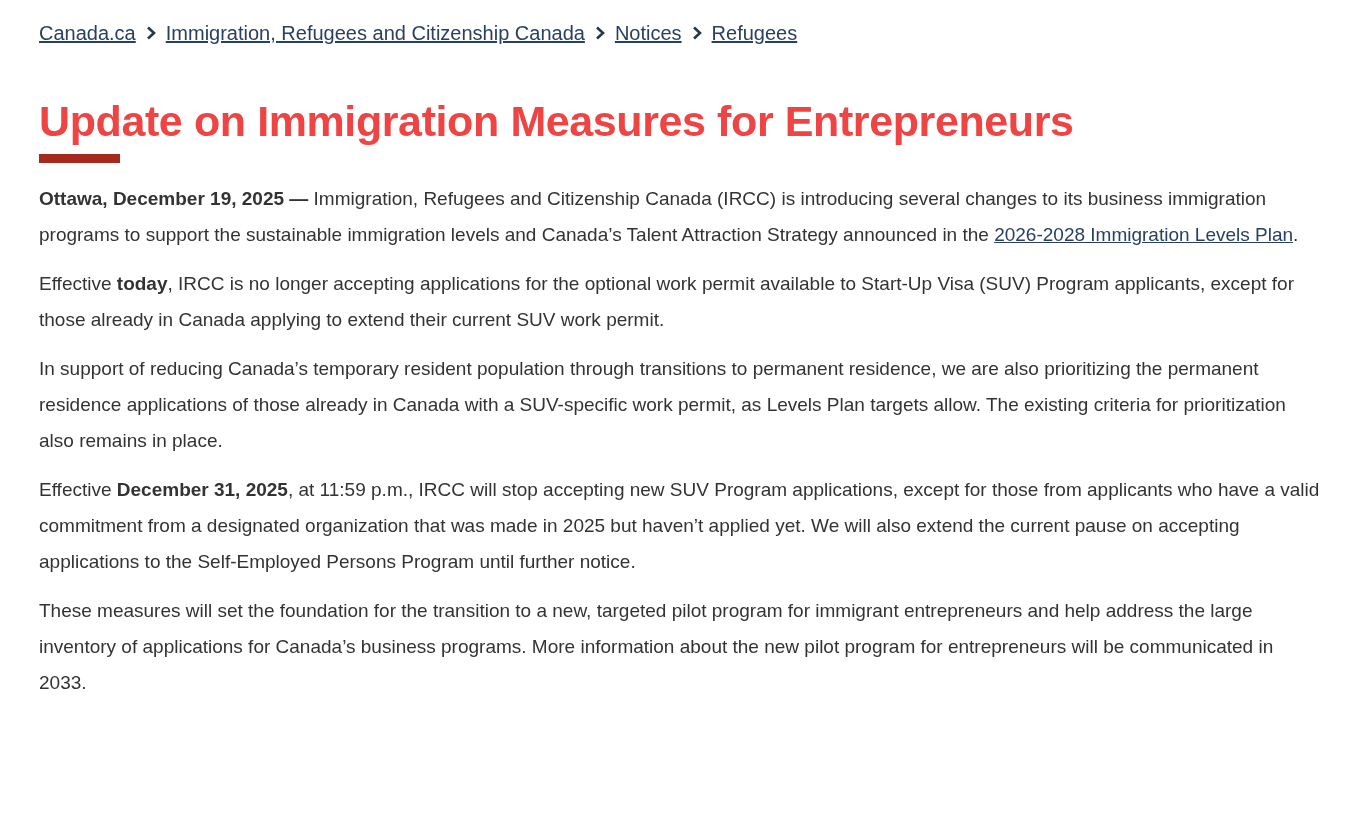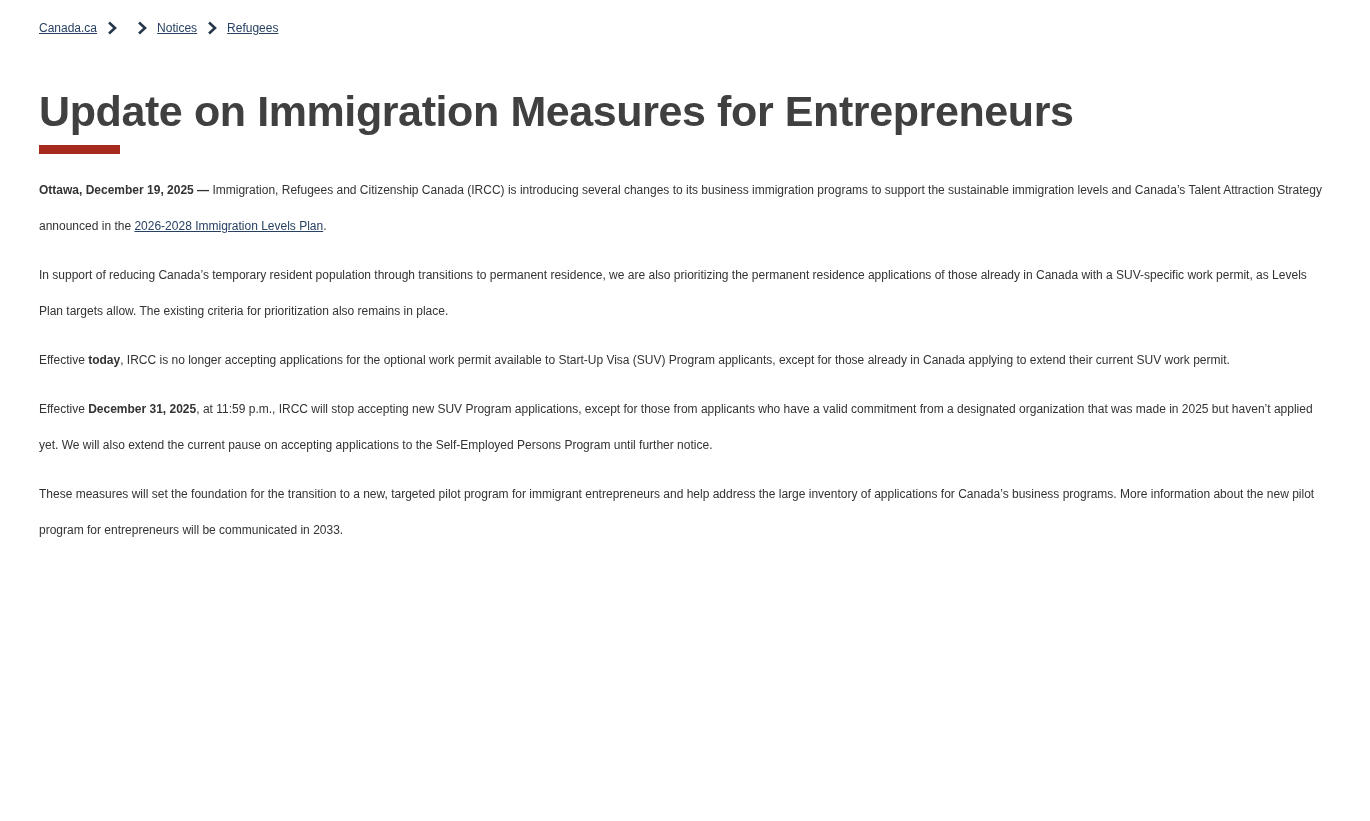--- a/index.html
+++ b/index.html
@@ -10,55 +10,55 @@
     overflow: hidden;
     font-family: "Liberation Sans", "DejaVu Sans", sans-serif;
     color: #333333;
   }
   .page { padding: 21px 46px 0 39px; }
 
   
   .breadcrumb {
     display: flex;
     align-items: center;
-    font-size: 12px;
+    font-size: 20px;
     line-height: 1.2;
   }
   .breadcrumb a {
     color: #284162;
     text-decoration: underline;
     cursor: pointer;
   }
   .breadcrumb .sep {
     display: inline-flex;
     align-items: center;
     margin: 0 10px;
   }
 
   
   h1.page-title {
     margin: 53px 0 0 0;
     font-size: 43px;
     line-height: 1.1;
     font-weight: 700;
-    color: #404040;
+    color: #ef4444;
     letter-spacing: -0.4px;
   }
   .accent-bar {
     width: 81px;
     height: 9px;
     background: #a62a1e;
     margin-top: 9px;
   }
 
   
   .article {
     margin-top: 18px;
     max-width: 1286px;
-    font-size: 12px;
+    font-size: 19px;
     line-height: 36px;
   }
   .article p { margin: 0 0 13px 0; }
   .article a {
     color: #284162;
     text-decoration: underline;
     cursor: pointer;
   }
   .article strong { font-weight: 700; }
 </style>
@@ -67,20 +67,21 @@
 
 <div class="page">
 
   <nav class="breadcrumb">
     <a href="#">Canada.ca</a>
     <span class="sep">
         <svg width="10" height="14" viewBox="0 0 10 14">
           <path d="M2 1.5 L8 7 L2 12.5" stroke="#26374a" stroke-width="2.6" fill="none"></path>
         </svg>
       </span>
+    <a href="#">Immigration, Refugees and Citizenship Canada</a>
     <span class="sep">
         <svg width="10" height="14" viewBox="0 0 10 14">
           <path d="M2 1.5 L8 7 L2 12.5" stroke="#26374a" stroke-width="2.6" fill="none"></path>
         </svg>
       </span>
     <a href="#">Notices</a>
     <span class="sep">
         <svg width="10" height="14" viewBox="0 0 10 14">
           <path d="M2 1.5 L8 7 L2 12.5" stroke="#26374a" stroke-width="2.6" fill="none"></path>
         </svg>
@@ -88,23 +89,23 @@
     <a href="#">Refugees</a>
   </nav>
 
   <main>
     <h1 class="page-title">Update on Immigration Measures for Entrepreneurs</h1>
     <div class="accent-bar"></div>
 
     <div class="article">
       <p><strong>Ottawa, December 19, 2025 —</strong><span> Immigration, Refugees and Citizenship Canada (IRCC) is introducing several changes to its business immigration programs to support the sustainable immigration levels and Canada’s Talent Attraction Strategy announced in the </span><a href="#">2026-2028 Immigration Levels Plan</a><span>.</span></p>
 
+      <p><span>Effective </span><strong>today</strong><span>, IRCC is no longer accepting applications for the optional work permit available to Start-Up Visa (SUV) Program applicants, except for those already in Canada applying to extend their current SUV work permit.</span></p>
+
       <p>In support of reducing Canada’s temporary resident population through transitions to permanent residence, we are also prioritizing the permanent residence applications of those already in Canada with a SUV-specific work permit, as Levels Plan targets allow. The existing criteria for prioritization also remains in place.</p>
-
-      <p><span>Effective </span><strong>today</strong><span>, IRCC is no longer accepting applications for the optional work permit available to Start-Up Visa (SUV) Program applicants, except for those already in Canada applying to extend their current SUV work permit.</span></p>
 
       <p><span>Effective </span><strong>December 31, 2025</strong><span>, at 11:59 p.m., IRCC will stop accepting new SUV Program applications, except for those from applicants who have a valid commitment from a designated organization that was made in 2025 but haven’t applied yet. We will also extend the current pause on accepting applications to the Self-Employed Persons Program until further notice.</span></p>
 
       <p>These measures will set the foundation for the transition to a new, targeted pilot program for immigrant entrepreneurs and help address the large inventory of applications for Canada’s business programs. More information about the new pilot program for entrepreneurs will be communicated in 2033.</p>
     </div>
   </main>
 
 </div>
 
 </body></html>

